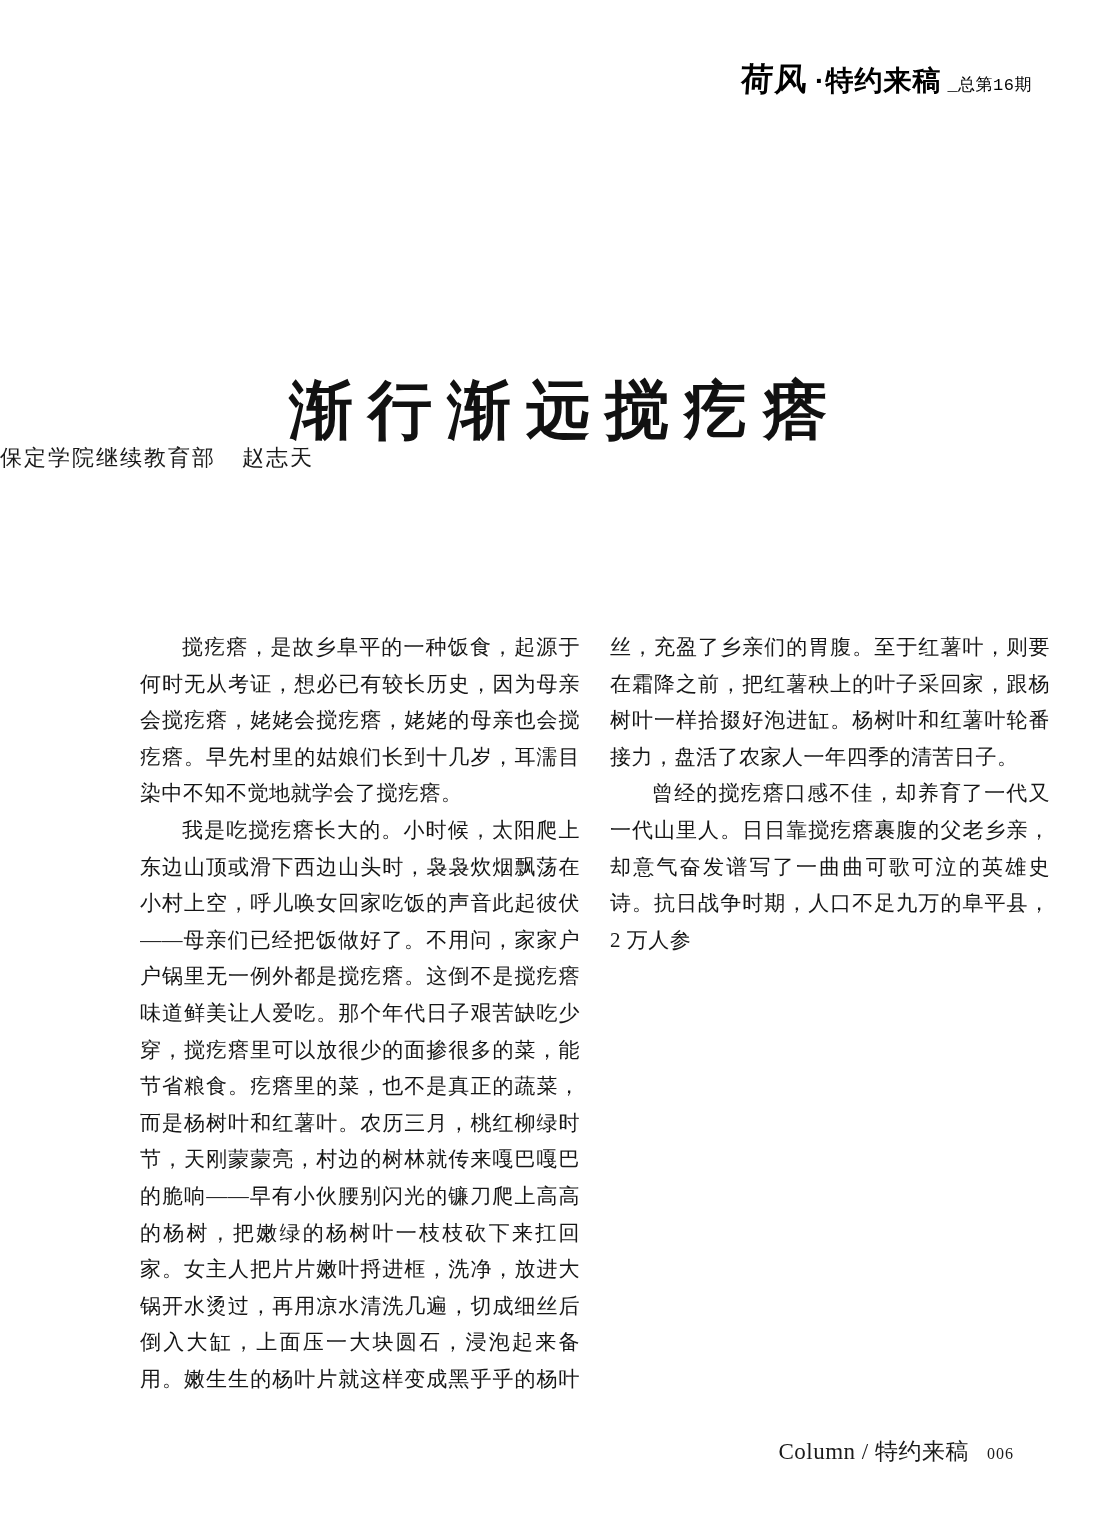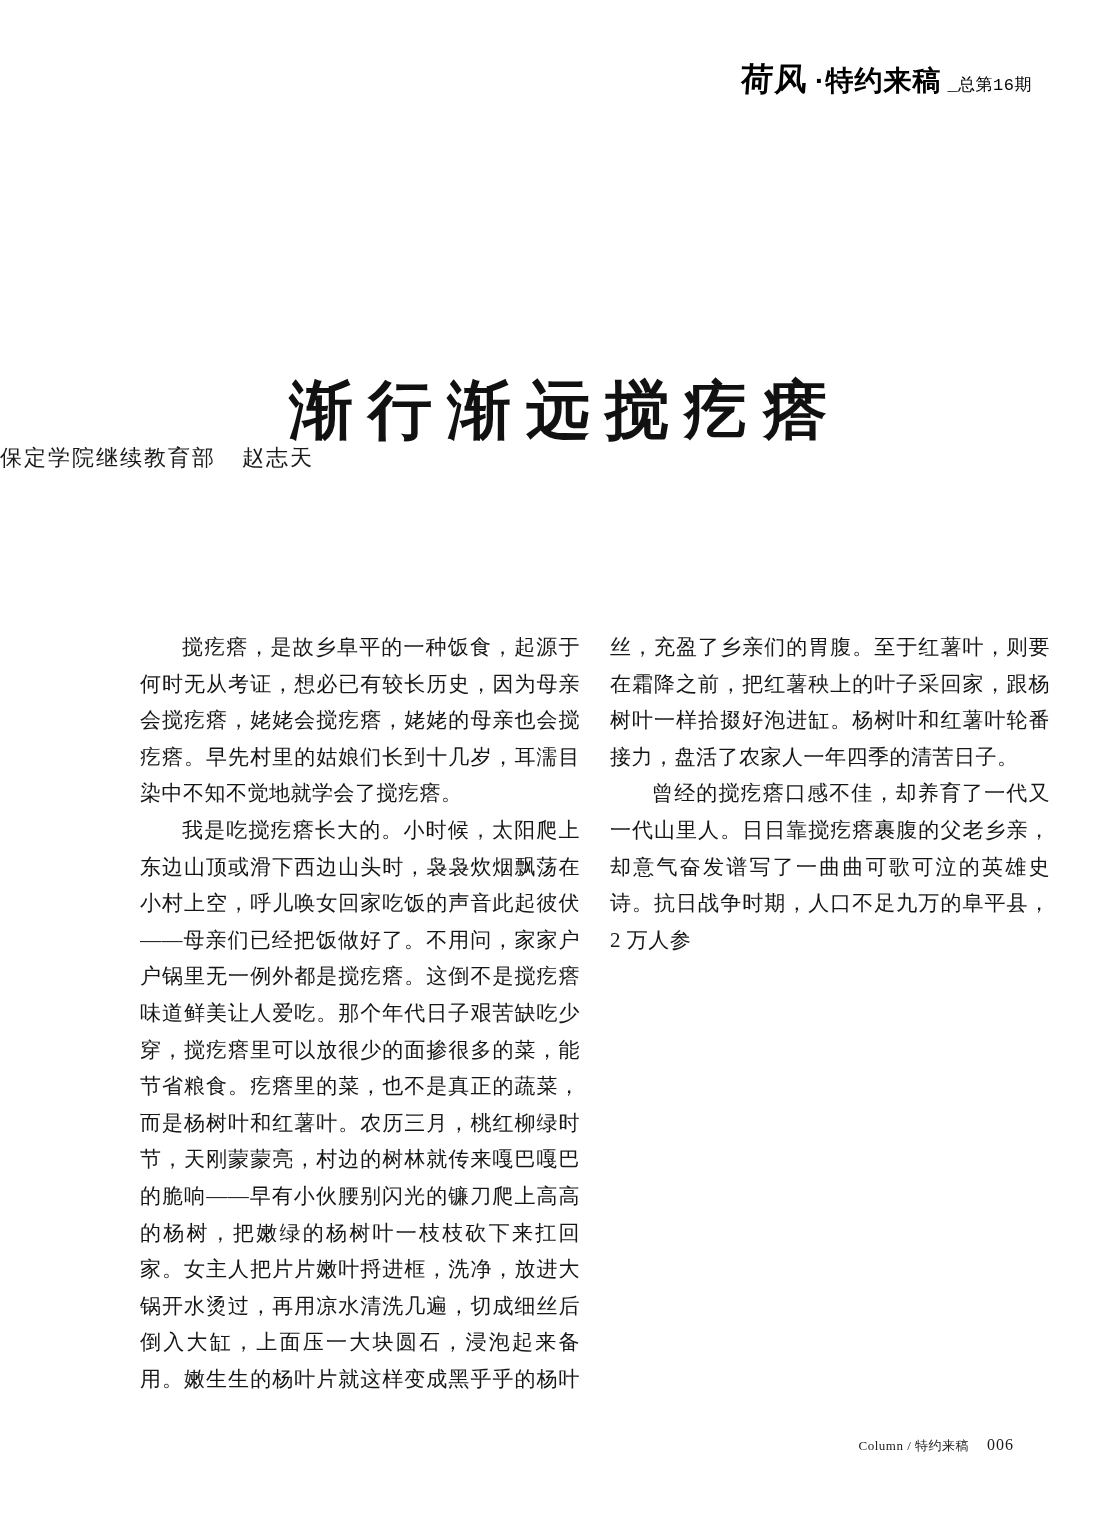--- a/index.html
+++ b/index.html
@@ -104,21 +104,21 @@
   .footer {
     position: absolute;
     top: 1436px;
     right: 102px;
     display: flex;
     align-items: baseline;
     gap: 18px;
     color: #1a1a1a;
     white-space: nowrap;
   }
-  .footer-label { font-size: 13px; letter-spacing: 0.5px; margin-left: 28px; }
+  .footer-label { font-size: 23px; letter-spacing: 0.5px; margin-left: 28px; }
   .page-number  { font-size: 16px; letter-spacing: 1px; }
 </style>
 </head>
 <body>
 
 <div class="page">
 
   <header class="header">
     <span class="brand">荷风</span>
     <span class="header-section">·特约来稿</span>

